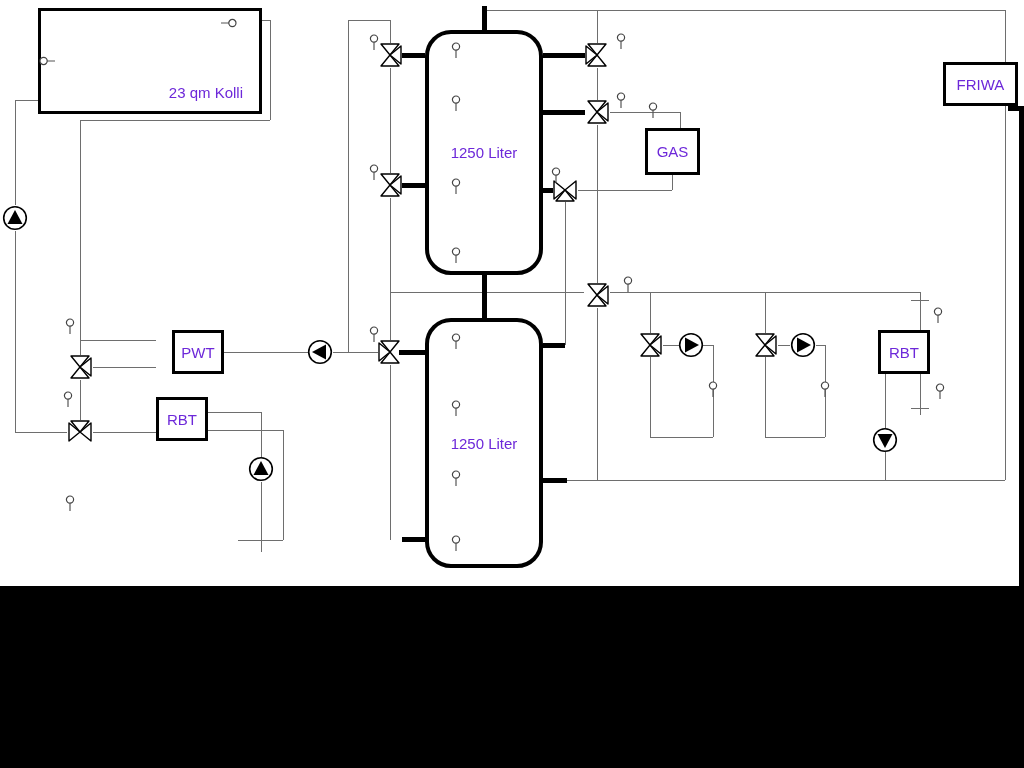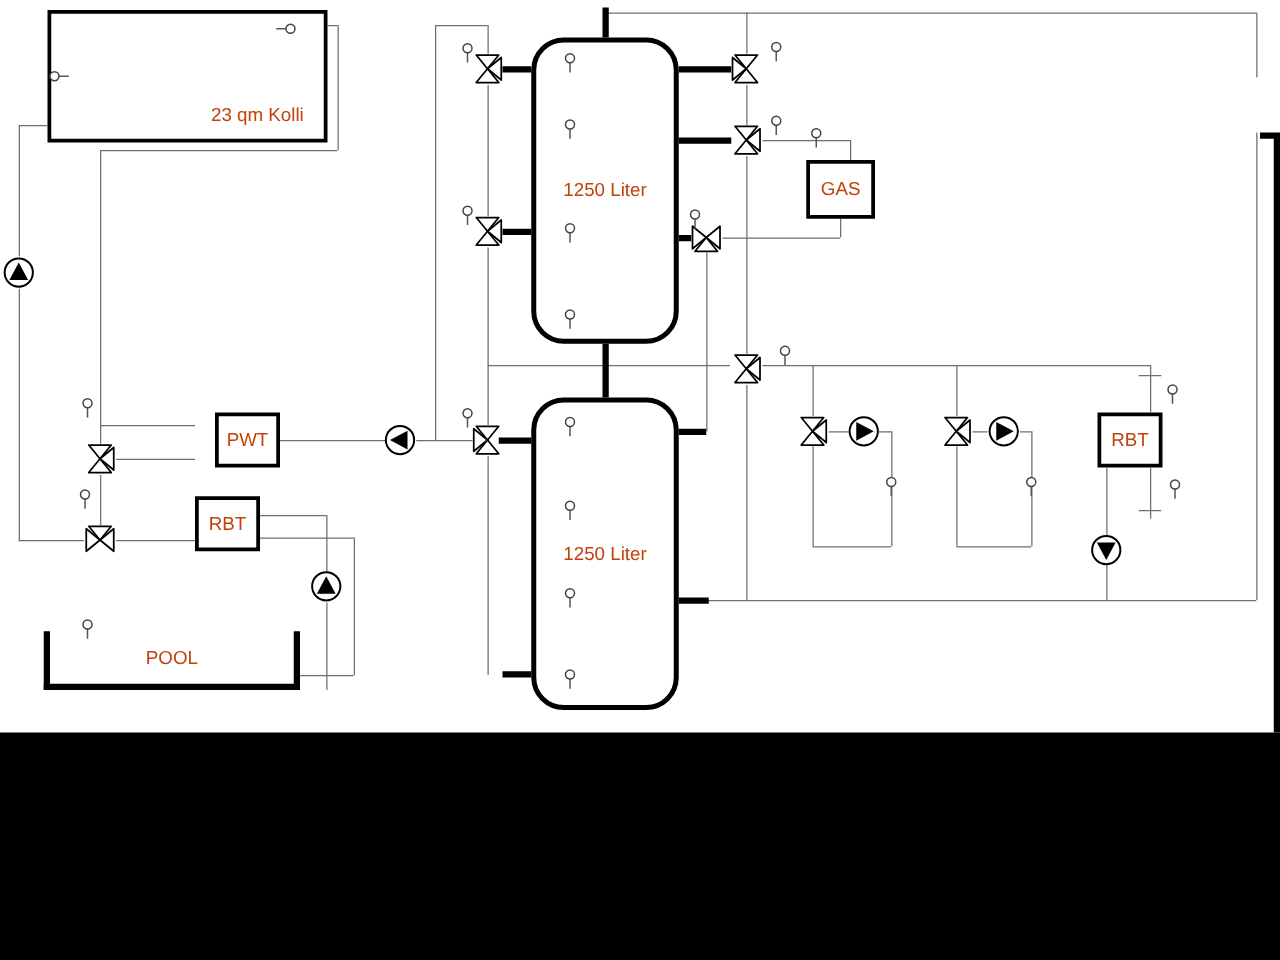--- a/index.html
+++ b/index.html
@@ -1,17 +1,17 @@
 <!DOCTYPE html>
 <html style="--pipe: #6e6e6e; --ink: #000000; --background: #ffffff; --mask: #000000;"><head>
 <meta charset="utf-8">
 <style>
   html,body{margin:0;padding:0;background:#fff;}
   .stage{position:relative;width:1024px;height:768px;background:var(--background,#fff);overflow:hidden;
-         font-family:"Liberation Sans",sans-serif;color:#c2410c;}
+         font-family:"Liberation Sans",sans-serif;color:#6d28d9;}
   i.hl,i.vl{position:absolute;display:block;background:var(--pipe,#707070);}
   i.hl{height:1px;} i.vl{width:1px;}
   i.ht,i.vt{position:absolute;display:block;background:var(--ink,#000);}
   i.ht{height:5px;} i.vt{width:5px;}
   .box{position:absolute;border:3px solid var(--ink,#000);background:#fff;display:flex;
        align-items:center;justify-content:center;font-size:15px;}
   .tank{position:absolute;border:4px solid var(--ink,#000);border-radius:26px;background:#fff;
         display:flex;align-items:center;justify-content:center;font-size:15px;}
   .collector{align-items:flex-end;justify-content:flex-end;padding:0 16px 10px 0;}
   .pool{position:absolute;background:#fff;border-left:5px solid var(--ink,#000);
@@ -164,28 +164,28 @@
   </div>
 
   <div class="box" style="left:156px;top:397px;width:46px;height:38px">
     <span>RBT</span>
   </div>
 
   <div class="box" style="left:645px;top:128px;width:49px;height:41px">
     <span>GAS</span>
   </div>
 
+  <div class="box" style="left:943px;top:62px;width:69px;height:38px">
+    <span>FRIWA</span>
+  </div>
 
   <div class="box" style="left:878px;top:330px;width:46px;height:38px">
     <span>RBT</span>
   </div>
 
-  <div class="pool" style="left:35px;top:505px;width:195px;height:42px">
-    <span>POOL</span>
-  </div>
 
   <svg class="sym" width="26" height="26" viewBox="0 0 26 26" style="left:67px;top:354px">
       <use href="#valve-v-r"></use>
     </svg>
   <svg class="sym" width="26" height="26" viewBox="0 0 26 26" style="left:67px;top:419px">
       <use href="#valve-h-t"></use>
     </svg>
   <svg class="sym" width="26" height="26" viewBox="0 0 26 26" style="left:377px;top:339px">
       <use href="#valve-v-l"></use>
     </svg>

